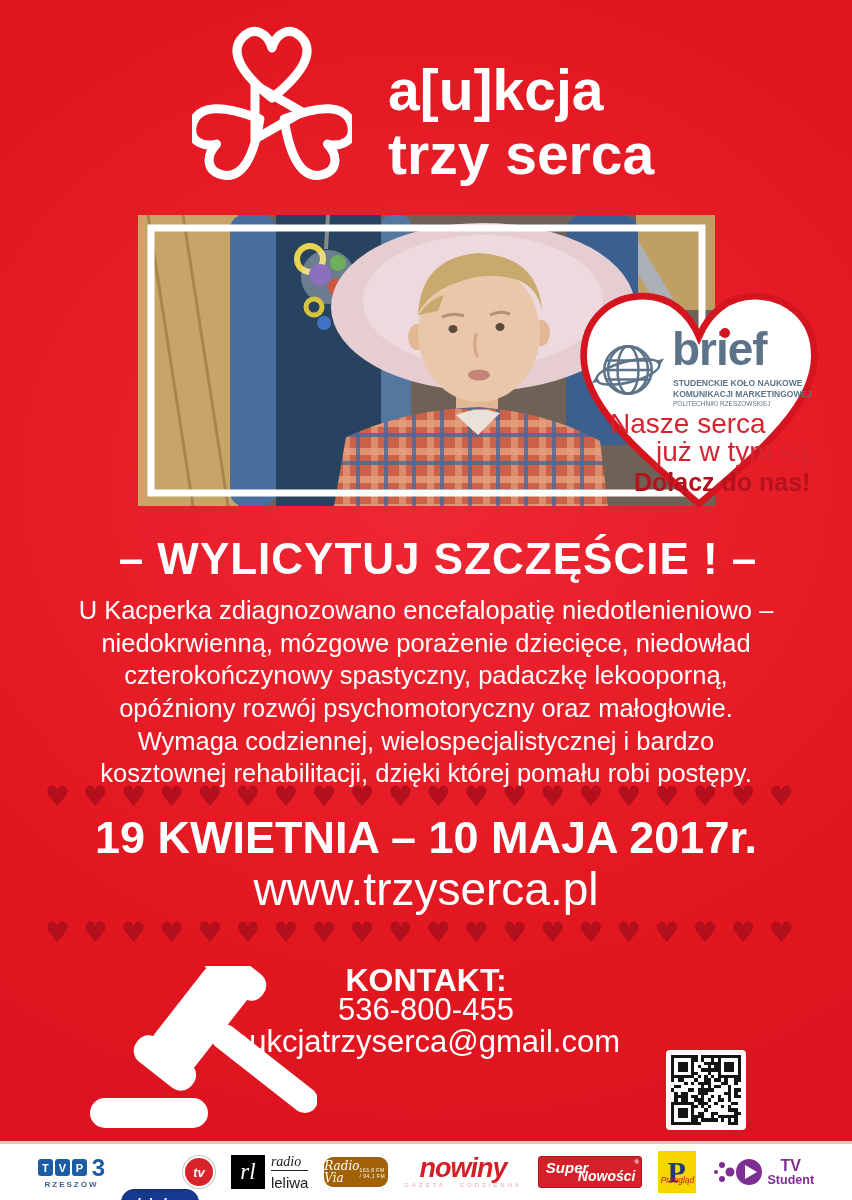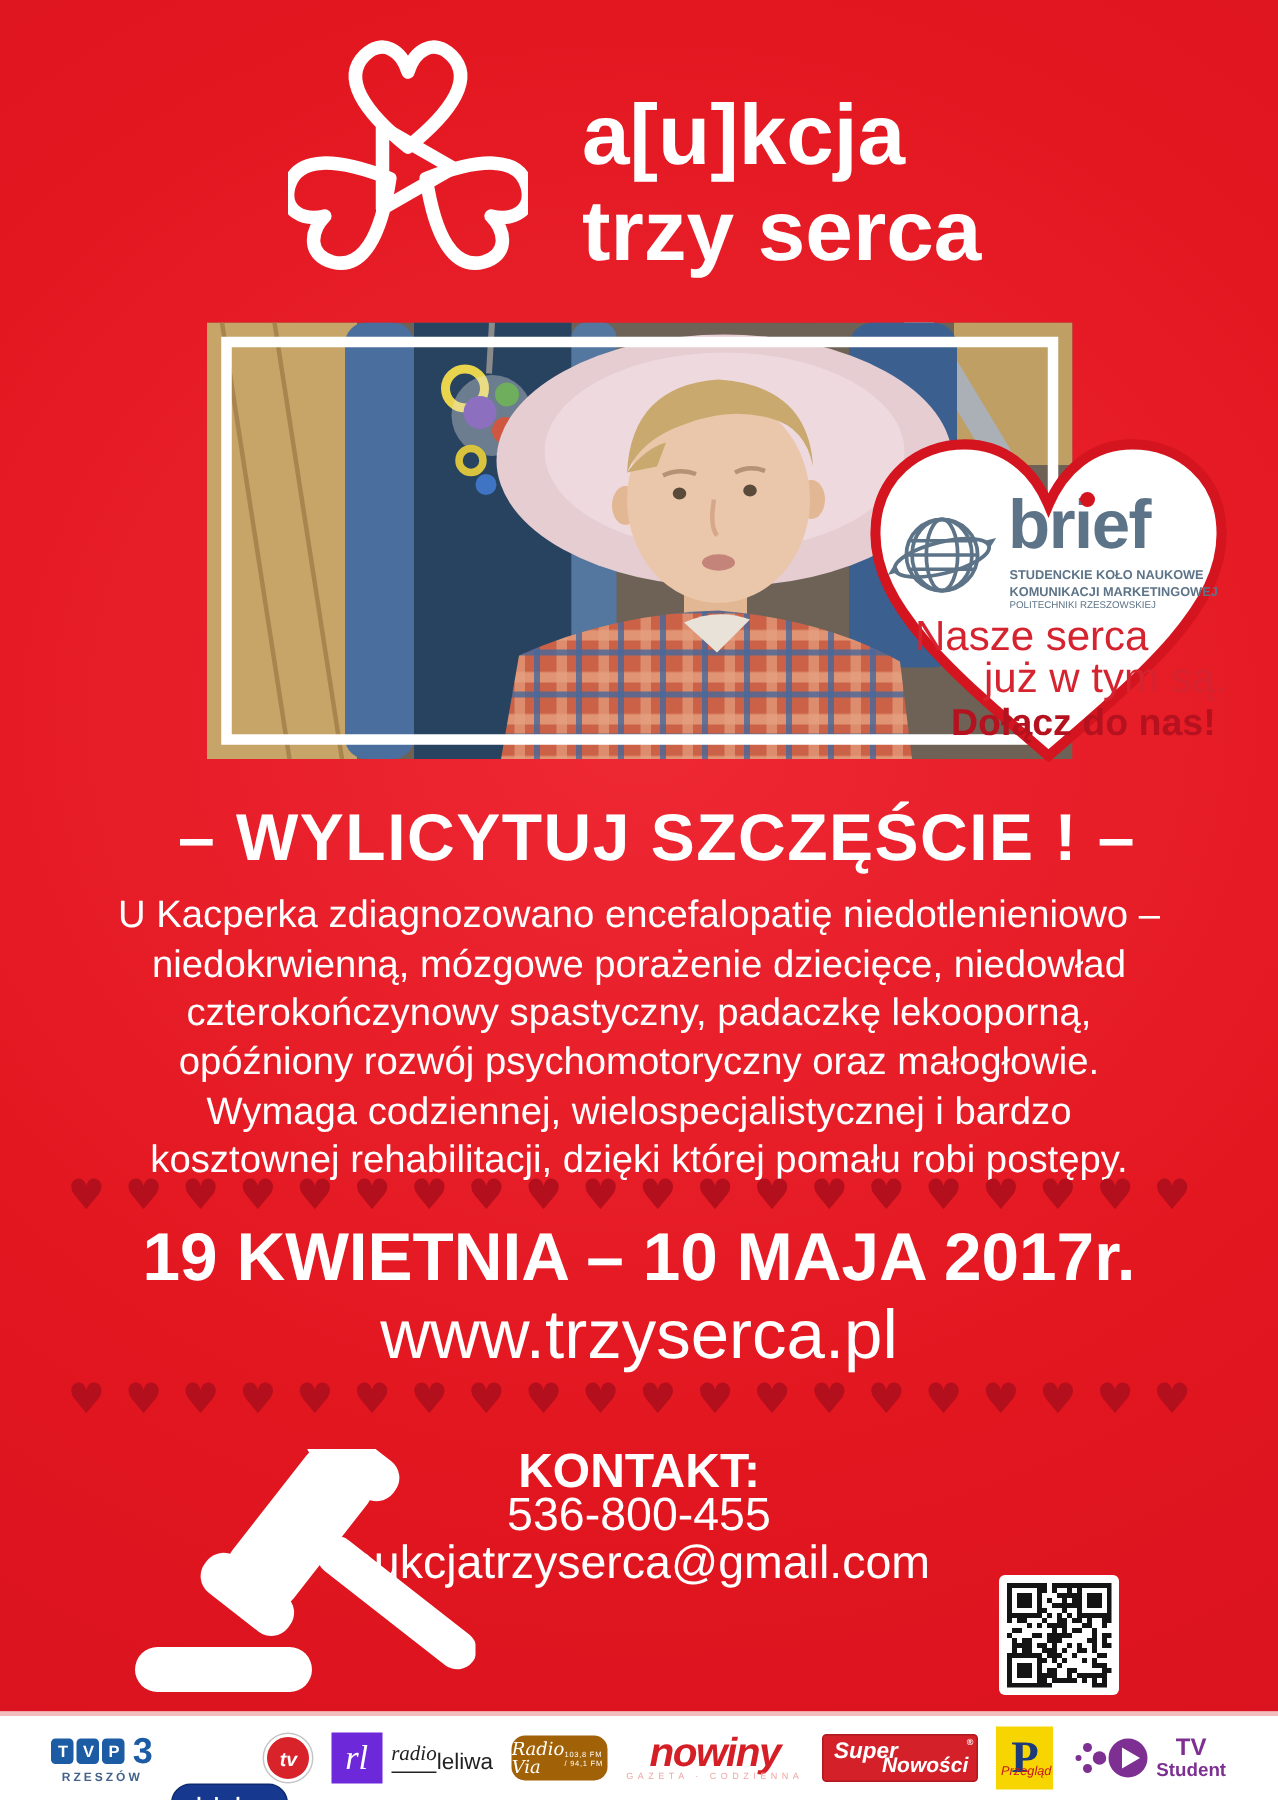--- a/index.html
+++ b/index.html
@@ -70,23 +70,23 @@
   .lok{position:relative;width:94px;height:32px;}
   .lok-pill{position:absolute;left:0;top:4px;width:76px;height:24px;background:#16388f;
             border-radius:13px;color:#fff;font-weight:bold;font-size:13px;display:flex;
             align-items:center;justify-content:center;border:1px solid #0d2a6e;margin-top:29px;}
   .lok-tv{position:absolute;right:0;top:0;width:28px;height:28px;background:#d8232a;
           border:2px solid #fff;border-radius:50%;color:#fff;font-weight:bold;font-style:italic;
           font-size:13px;display:flex;align-items:center;justify-content:center;
           box-shadow:0 0 0 1px #c5c5c5;}
   
   .lel{gap:6px;}
-  .lel-sq{width:34px;height:34px;background:#6d28d9;color:#fff;font-family:"Liberation Serif",serif;
+  .lel-sq{width:34px;height:34px;background:#000000;color:#fff;font-family:"Liberation Serif",serif;
           font-style:italic;font-size:23px;display:flex;align-items:center;justify-content:center;}
-  .lel-col{display:flex;flex-direction:row;line-height:1;}
+  .lel-col{display:flex;flex-direction:column;line-height:1;}
   .lel-radio{font-family:"Liberation Serif",serif;font-style:italic;font-size:14px;color:#222;
              border-bottom:1.5px solid #222;padding-bottom:1px;}
   .lel-leliwa{font-size:15px;color:#222;margin-top:4px;}
   
   .via{width:64px;height:30px;background:#a16207;border-radius:9px;display:flex;
        flex-direction:row;align-items:center;color:#fff;}
   .via-name{font-family:"DejaVu Serif",serif;font-style:italic;font-size:12px;line-height:1;}
   .via-freq{font-size:5px;margin-top:2px;letter-spacing:0.5px;}
   
   .now{flex-direction:column;}

